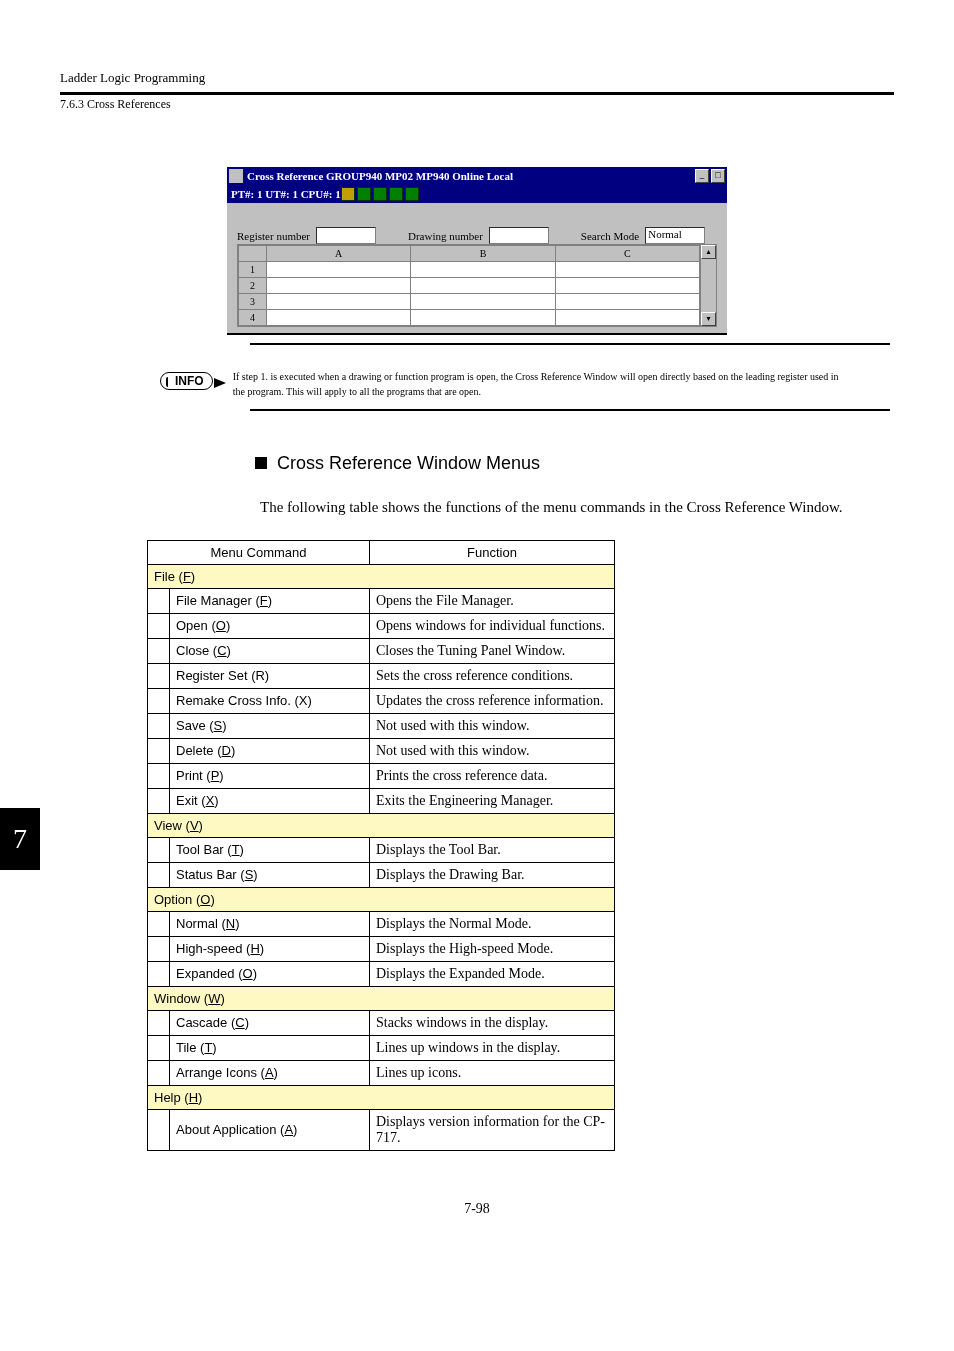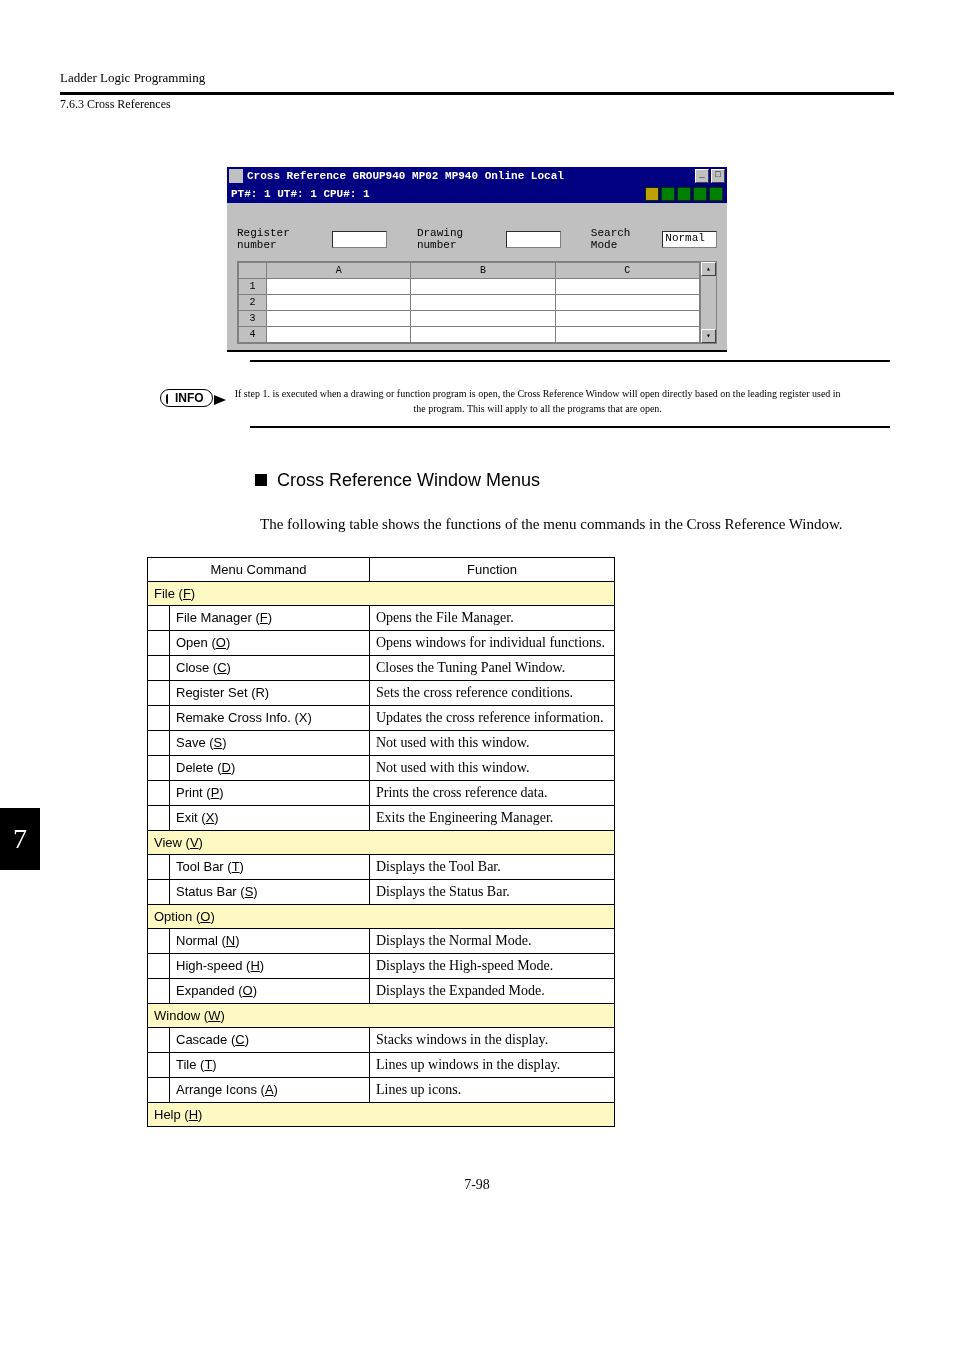--- a/index.html
+++ b/index.html
@@ -25,21 +25,21 @@
     margin-bottom: 0;
   }
   .hr-thick {
     border: none;
     border-top: 3px solid #000;
     margin: 4px 0 2px 0;
   }
   .screenshot-wrap {
     margin: 55px auto 8px auto;
     width: 500px;
-    font-family: Liberation Mono, monospace;
+    font-family: Liberation Serif, serif;
     font-size: 11px;
     color: #000;
     border-bottom: 2px solid #000;
     padding-bottom: 0;
   }
   .ss-titlebar {
     background: #000080;
     color: #fff;
     display: flex;
     align-items: center;
@@ -58,34 +58,33 @@
   .ss-title-btn {
     width: 14px; height: 14px; background: #c0c0c0;
     border: 1px solid #fff; border-right-color:#404040; border-bottom-color:#404040;
     font-size: 9px; line-height: 10px; text-align: center; color:#000;
   }
   .ss-statusbar {
     background: #000080;
     color: #fff;
     display: flex;
     align-items: center;
-    justify-content: space-between;
     height: 18px;
     padding: 0 4px;
     font-size: 11px;
     font-weight: bold;
   }
   .ss-status-icons { display:flex; gap:2px; }
   .ss-status-ic { width:14px; height:14px; background:#008000; border:1px solid #003300; }
   .ss-status-ic.cam { background:#c0a000; }
   .ss-body {
     background: #c0c0c0;
     padding: 24px 10px 6px 10px;
   }
-  .ss-row { display:flex; align-items:center; gap:6px; margin-bottom:10px; }
+  .ss-row { display:flex; align-items:center; gap:6px; }
   .ss-label { font-size:11px; }
   .ss-input {
     background:#ffffff; border:1px inset #808080; height:17px;
     padding:0 2px; font-size:11px;
   }
   .ss-grid {
     border:1px solid #808080;
     background:#fff;
   }
   .ss-grid table { border-collapse: collapse; width:100%; table-layout:fixed; }
@@ -112,21 +111,20 @@
   .screenshot-wrap-border {
     border-bottom: 2px solid #000;
     margin: 0 0 0 190px;
     width: 640px;
   }
   .info-block {
     display:flex;
     align-items:flex-start;
     margin: 25px 0 10px 100px;
     gap: 20px;
-    text-align: center;
   }
   .info-badge {
     border:1.5px solid #000;
     border-radius: 14px;
     font-family: Arial, sans-serif;
     font-size: 12px;
     font-weight: bold;
     padding: 1px 8px 1px 14px;
     position: relative;
     margin-top: 2px;
@@ -379,21 +377,21 @@
           <td colspan="3">View (<span class="u">V</span>)</td>
         </tr>
         <tr>
           <td class="indent"></td>
           <td>Tool Bar (<span class="u">T</span>)</td>
           <td class="fn">Displays the Tool Bar.</td>
         </tr>
         <tr>
           <td class="indent"></td>
           <td>Status Bar (<span class="u">S</span>)</td>
-          <td class="fn">Displays the Status Bar.</td>
+          <td class="fn">Displays the Drawing Bar.</td>
         </tr>
         <tr class="group">
           <td colspan="3">Option (<span class="u">O</span>)</td>
         </tr>
         <tr>
           <td class="indent"></td>
           <td>Normal (<span class="u">N</span>)</td>
           <td class="fn">Displays the Normal Mode.</td>
         </tr>
         <tr>
@@ -420,19 +418,24 @@
           <td class="fn">Lines up windows in the display.</td>
         </tr>
         <tr>
           <td class="indent"></td>
           <td>Arrange Icons (<span class="u">A</span>)</td>
           <td class="fn">Lines up icons.</td>
         </tr>
         <tr class="group">
           <td colspan="3">Help (<span class="u">H</span>)</td>
         </tr>
+        <tr>
+          <td class="indent"></td>
+          <td>About Application (<span class="u">A</span>)</td>
+          <td class="fn">Displays version information for the CP-717.</td>
+        </tr>
       </tbody>
   </table>
 
   <div class="side-tab">7</div>
 
   <div class="page-num">7-98</div>
 </div>
 
 </body></html>

